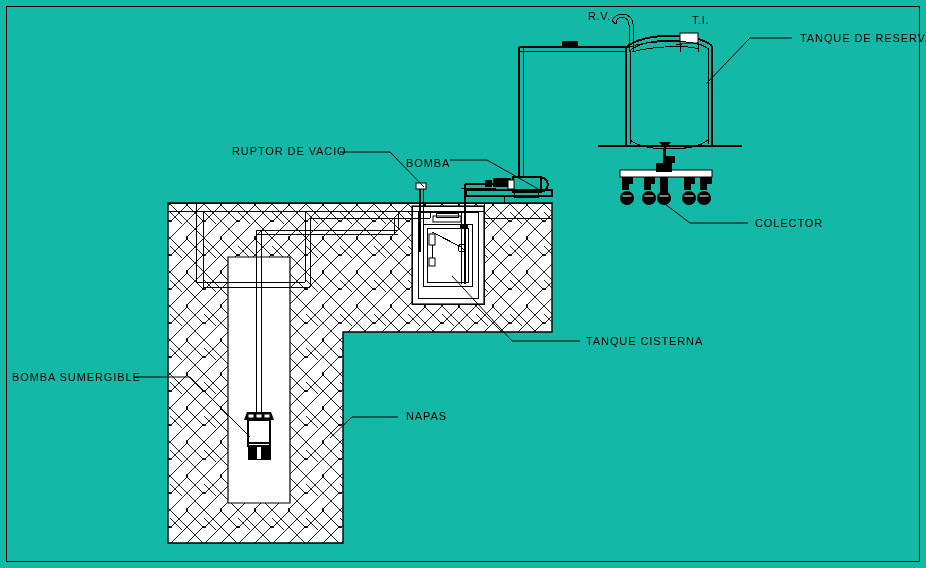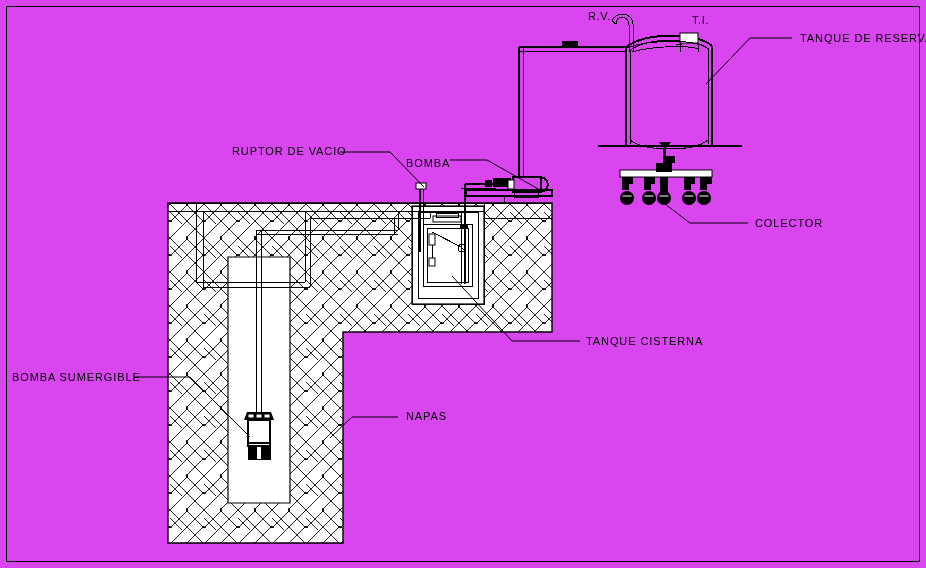--- a/index.html
+++ b/index.html
@@ -8,21 +8,21 @@
     padding: 0;
     background: #ffffff;
   }
   body {
     font-family: "Liberation Sans", sans-serif;
   }
   #drawing-root {
     position: relative;
     width: 926px;
     height: 568px;
-    background: #d946ef;
+    background: #14b8a6;
     overflow: hidden;
   }
   svg.cad {
     display: block;
     width: 926px;
     height: 568px;
   }
   .lbl {
     font-family: "Liberation Sans", sans-serif;
     font-size: 11px;

